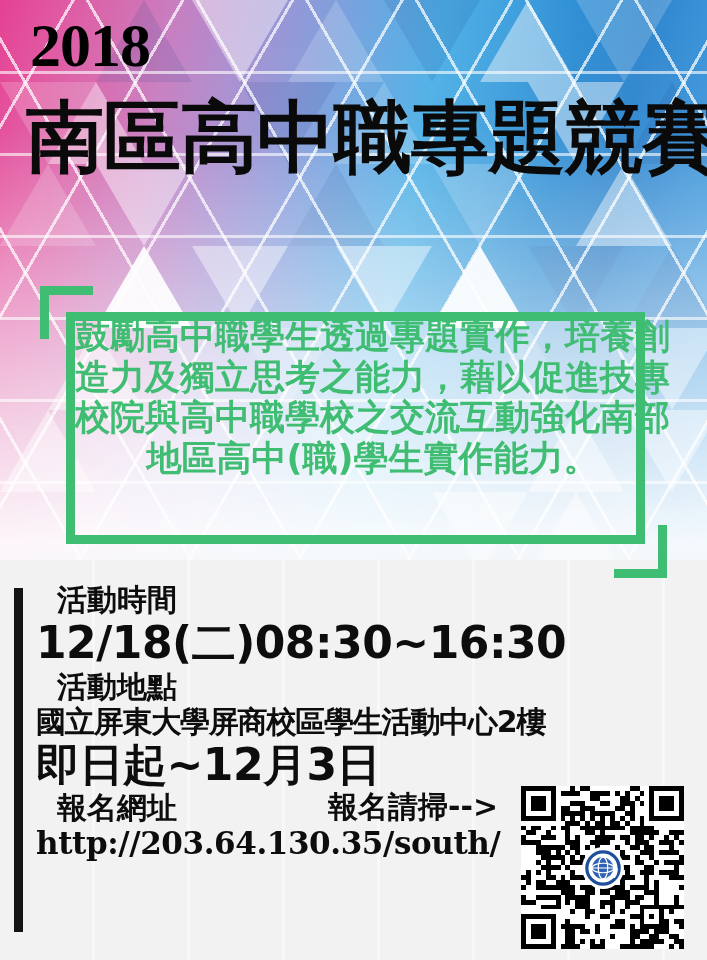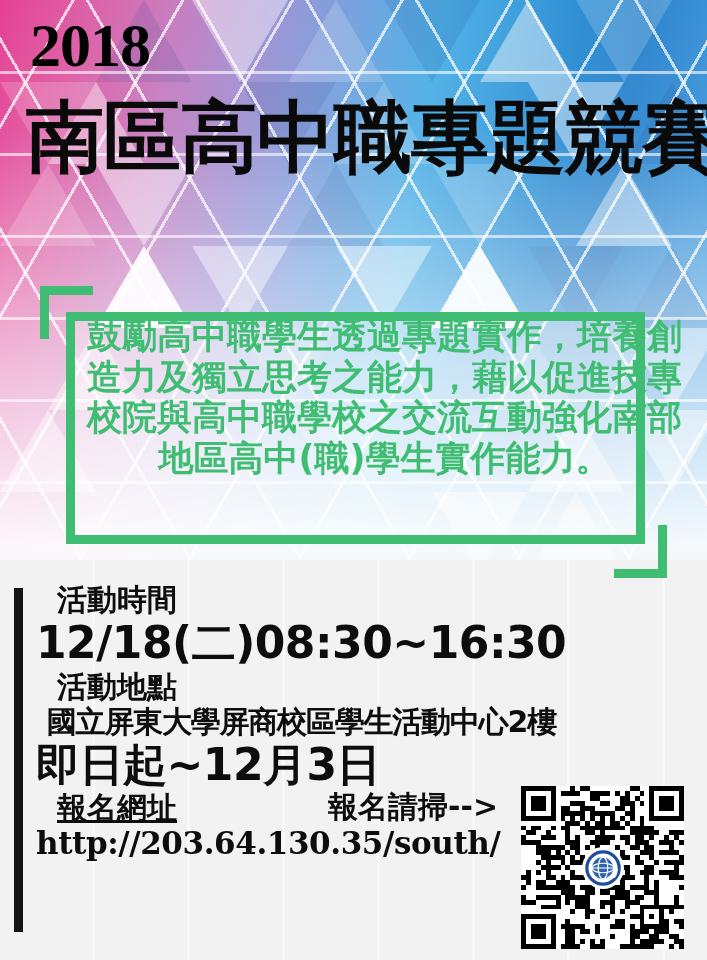--- a/index.html
+++ b/index.html
@@ -123,37 +123,36 @@
     position:absolute; left:26px; top:26px; width:561px; height:214px;
     border:9px solid #3fbd72;
     background:rgba(255,255,255,0.34);
     box-sizing:content-box;
   }
   .gf-text{
     position:absolute; left:35px; top:30px; width:595px;
     font-size:35px; line-height:1.16; font-weight:bold;
     color:#3fbd72; text-align:center; letter-spacing:0px;
     font-family:"DejaVu Sans","Liberation Sans",sans-serif;
-    padding-left:12px;
   }
 
   
   .infobar{
     position:absolute; left:14px; top:588px; width:9px; height:344px;
     background:#141414;
   }
   .info{
     position:absolute; left:36px; top:582px; width:520px;
     color:#0d0d0d;
     font-family:"DejaVu Sans","Liberation Sans",sans-serif;
   }
   .info .lbl{ font-size:30px; font-weight:bold; line-height:1.17;margin-left:21px; }
   .info .val{ font-size:44px; font-weight:bold; line-height:1.17; letter-spacing:-0.5px;}
-  .info .val.narrow{ font-size:30px; letter-spacing:-1.2px; white-space:nowrap;text-align:right;}
-  .row-scan{ position:relative;text-decoration:underline; }
+  .info .val.narrow{ font-size:30px; letter-spacing:-1.2px; white-space:nowrap;}
+  .row-scan{ position:relative; }
   .scan{
     position:absolute; left:271px; top:-1px;
     font-size:30px; font-weight:bold; white-space:nowrap;
   }
   .url{
     font-size:31px; font-weight:bold; letter-spacing:-0.4px;
     font-family:"DejaVu Serif","Liberation Serif",serif;
     line-height:1.2;
   }
 

